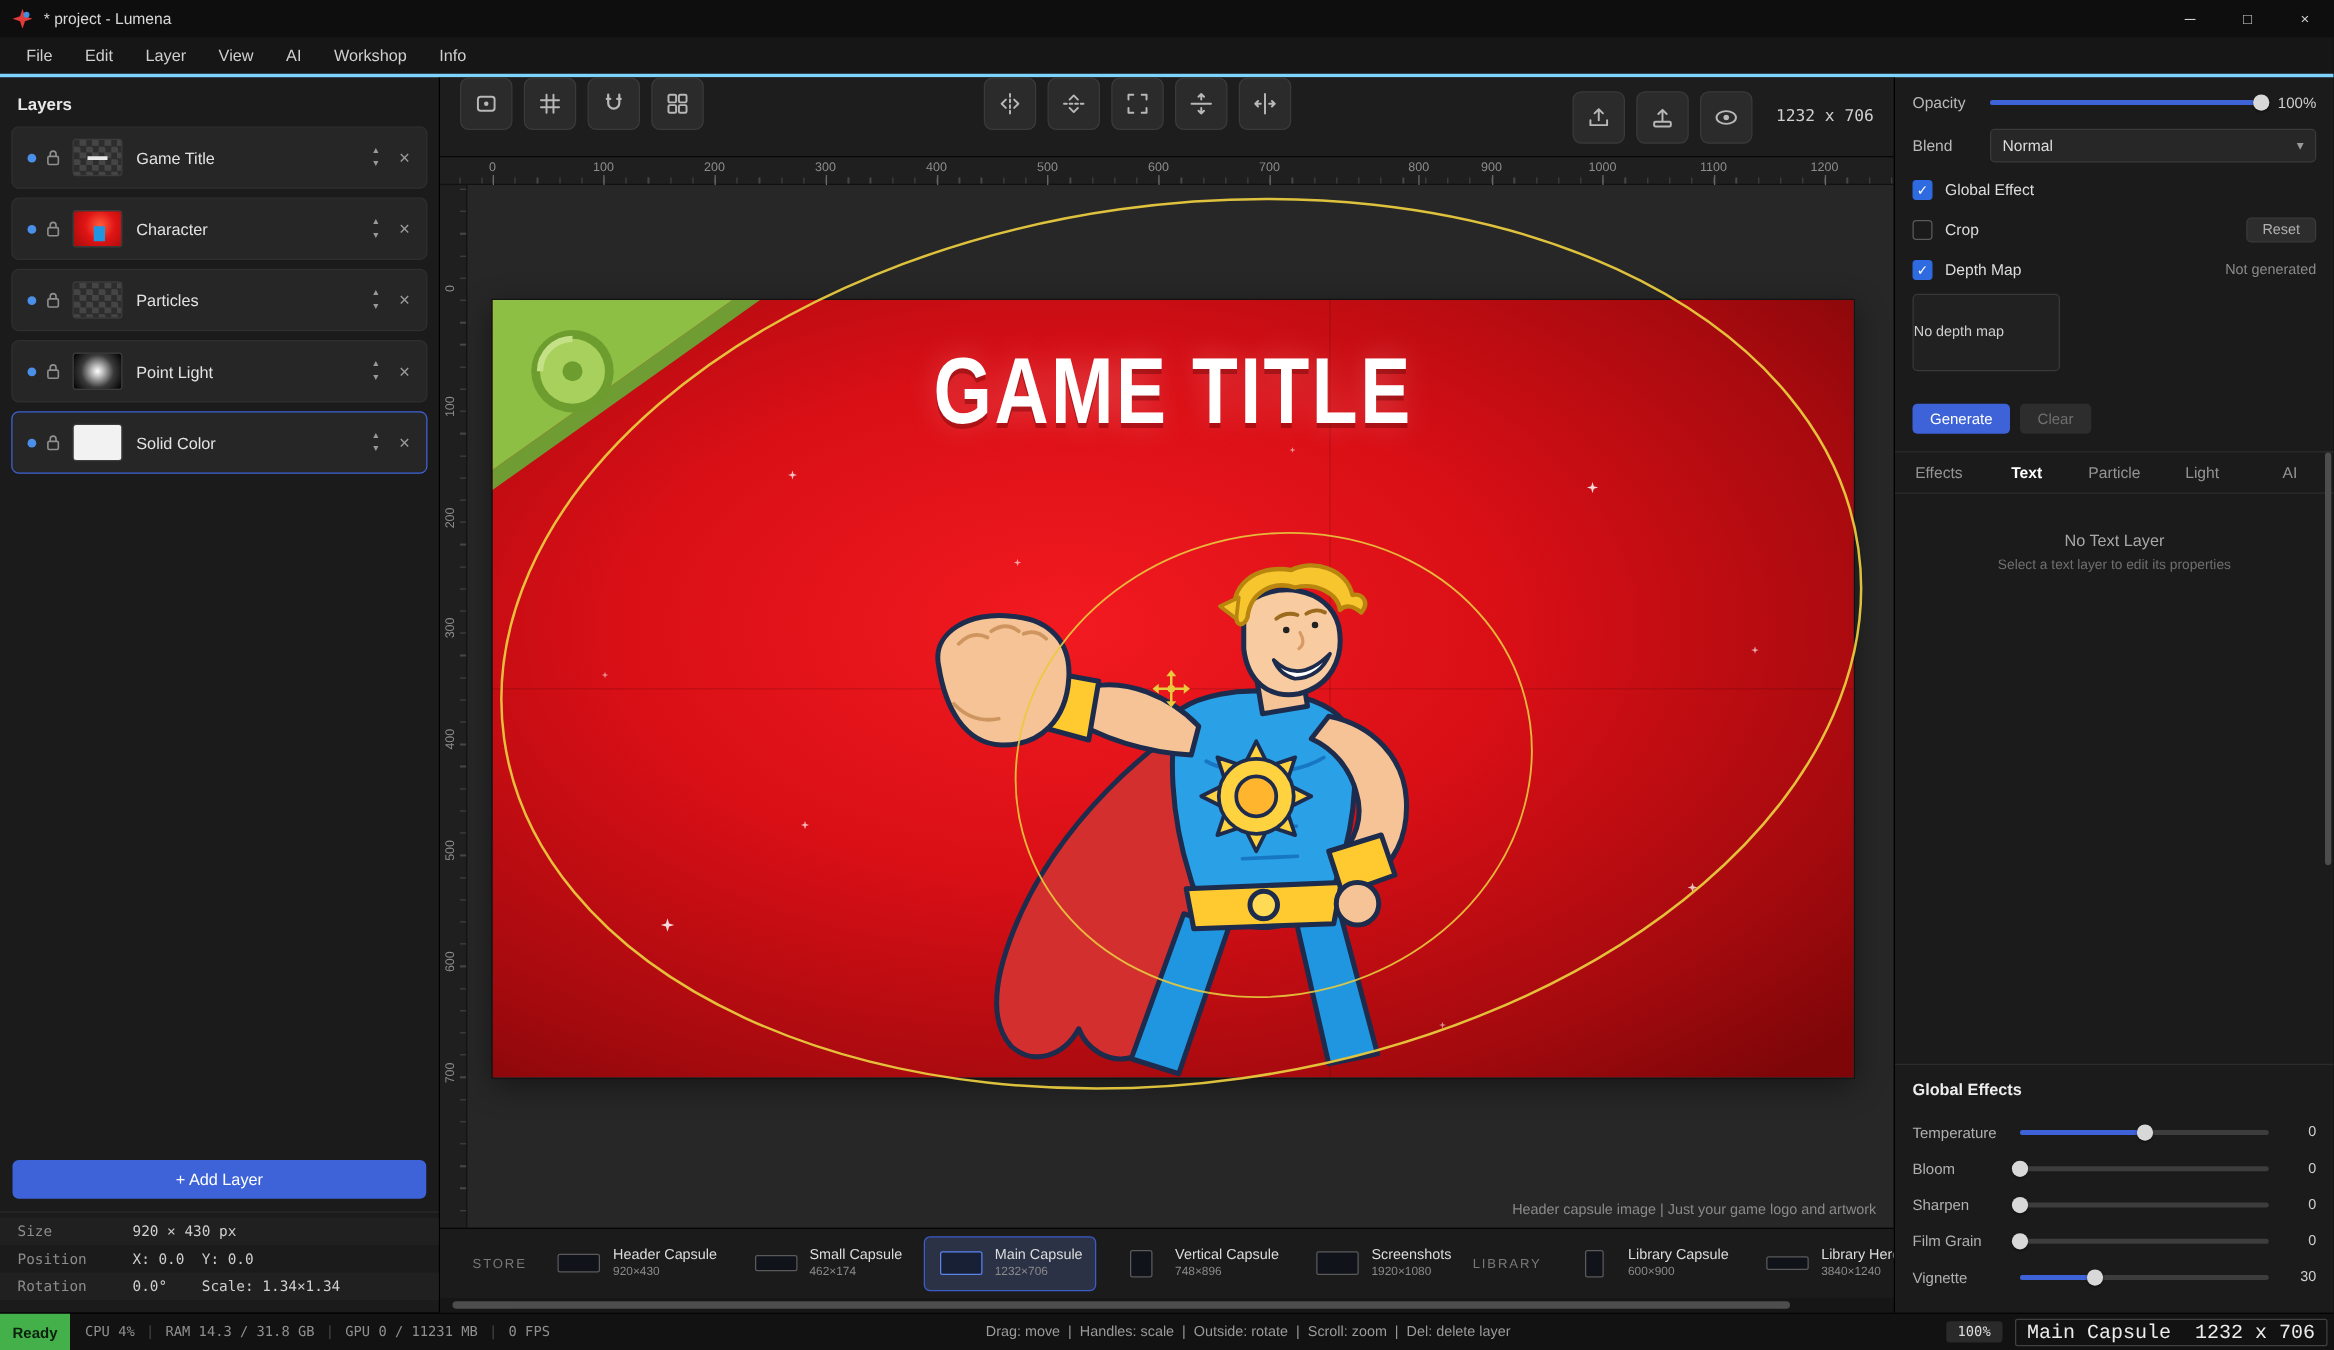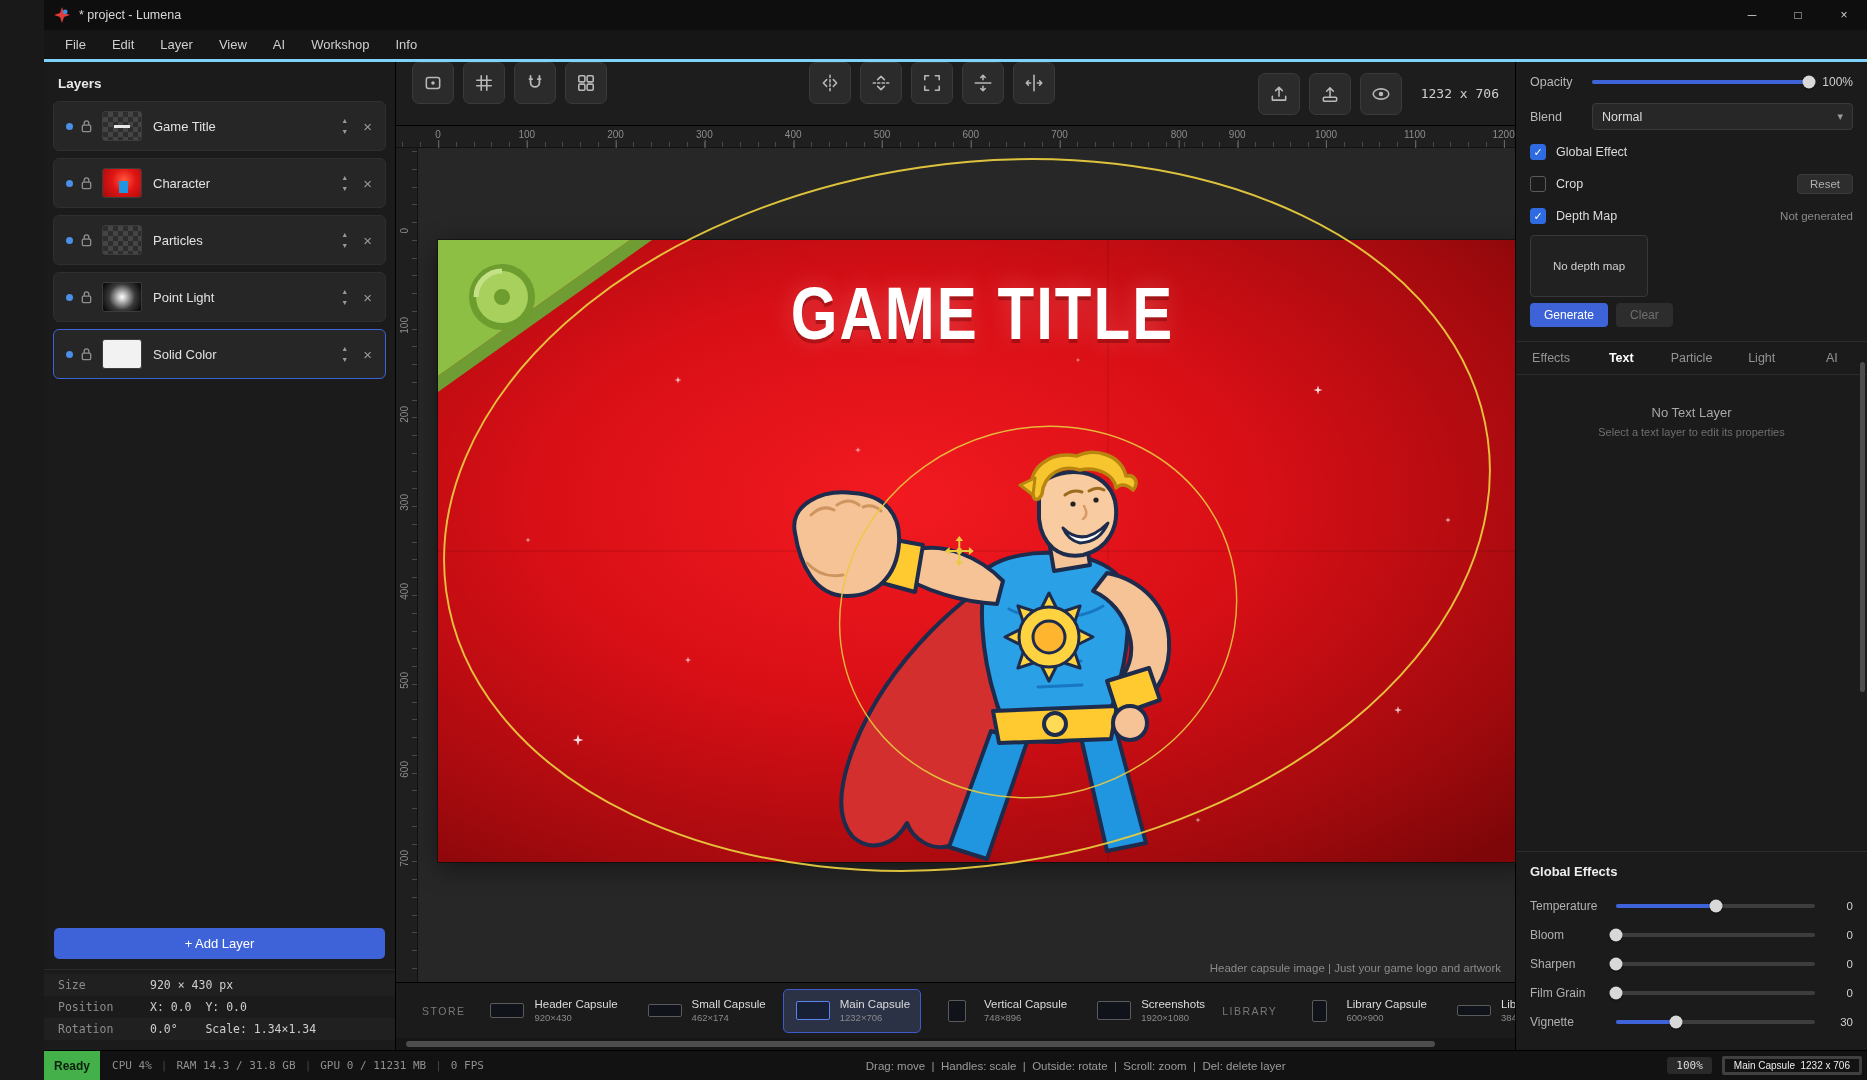--- a/index.html
+++ b/index.html
@@ -1,19 +1,19 @@
 <!DOCTYPE html>
 <html><head>
 <meta charset="utf-8">
 <style>
 *{margin:0;padding:0;box-sizing:border-box;}
 html,body{background:#0c0c0c;}
 body{font-family:"Liberation Sans",sans-serif;}
 button{background:none;border:none;color:inherit;font-family:inherit;cursor:pointer;}
-.app{width:1867px;height:1080px;display:flex;flex-direction:column;background:#191919;color:#e6e6e6;overflow:hidden;position:relative;padding-left:44px;}
+.app{width:1867px;height:1080px;display:flex;flex-direction:column;background:#191919;color:#e6e6e6;overflow:hidden;position:relative;}
 
 
 .titlebar{height:30px;background:#0e0e0e;display:flex;align-items:center;flex:0 0 auto;}
 .logo{width:16px;height:16px;margin-left:10px;display:inline-flex;}
 .win-title{font-size:12.5px;color:#d8d8d8;margin-left:9px;}
 .win-controls{margin-left:auto;display:flex;height:100%;}
 .win-btn{width:46px;height:100%;display:flex;align-items:center;justify-content:center;color:#cfcfcf;font-size:12px;}
 
 
 .menubar{height:32px;background:#161616;border-bottom:3px solid #7dd3fc;display:flex;align-items:center;padding-left:8px;flex:0 0 auto;}
@@ -94,21 +94,21 @@
 .fill{position:absolute;left:0;top:0;bottom:0;background:#3e63d8;border-radius:2px;}
 .handle{position:absolute;top:50%;width:13px;height:13px;border-radius:50%;background:#d8d8d8;transform:translate(-50%,-50%);box-shadow:0 1px 2px rgba(0,0,0,.5);}
 .pvalue{width:44px;text-align:right;font-size:12px;color:#cfcfcf;flex:0 0 auto;}
 .select{flex:1;height:27px;background:#272727;border:1px solid #3a3a3a;border-radius:4px;display:flex;align-items:center;padding:0 9px;font-size:12.5px;color:#dcdcdc;}
 .chev{margin-left:auto;color:#9a9a9a;font-size:11px;}
 .checkbox{width:16px;height:16px;border-radius:3px;border:1px solid #5a5a5a;display:flex;align-items:center;justify-content:center;font-size:11px;color:#fff;flex:0 0 auto;}
 .checkbox.checked{background:#2f6be0;border-color:#2f6be0;}
 .clabel{margin-left:10px;font-size:12.5px;color:#dcdcdc;}
 .right-note{margin-left:auto;font-size:11.5px;color:#8a8a8a;}
 .reset-btn{margin-left:auto;background:#2d2d2d;border:1px solid #3a3a3a;border-radius:4px;padding:3px 12px;font-size:11.5px;color:#b0b0b0;}
-.depth-box{width:118px;height:62px;margin:4px 14px 4px;background:#212121;border:1px solid #383838;border-radius:4px;display:flex;align-items:center;justify-content:center;font-size:11.5px;color:#cfcfcf;}
+.depth-box{width:118px;height:62px;margin:4px 14px 24px;background:#212121;border:1px solid #383838;border-radius:4px;display:flex;align-items:center;font-size:11.5px;color:#cfcfcf;}
 .btn-row{display:flex;margin:2px 14px 8px;}
 .btn{border-radius:4px;font-size:12px;padding:5px 14px;margin-right:8px;}
 .btn.primary{background:#3e63d8;color:#fff;}
 .btn.disabled{background:#2d2d2d;color:#6f6f6f;}
 .tabs{display:flex;border-top:1px solid #2c2c2c;border-bottom:1px solid #2c2c2c;margin-top:6px;}
 .tab{flex:1;text-align:center;padding:9px 0;font-size:12.5px;color:#949494;}
 .tab.active{color:#fff;font-weight:bold;}
 .empty-state{flex:1;text-align:center;padding-top:30px;}
 .es-title{font-size:13px;color:#a8a8a8;}
 .es-sub{font-size:11px;color:#6f6f6f;margin-top:6px;}
@@ -119,21 +119,21 @@
 .svalue{width:38px;text-align:right;font-size:11.5px;color:#cfcfcf;flex:0 0 auto;}
 .panel-scrollbar{position:absolute;right:2px;top:300px;width:5px;height:330px;background:#4d4d4d;border-radius:3px;}
 
 
 .statusbar{height:30px;background:#121212;border-top:1px solid #000;display:flex;align-items:center;font-size:11.5px;flex:0 0 auto;}
 .ready-chip{background:#43b04a;color:#0d1f0e;font-weight:bold;padding:0 10px;height:100%;display:flex;align-items:center;font-size:12px;flex:0 0 auto;}
 .stats{display:flex;align-items:center;margin-left:12px;color:#8f8f8f;font-family:"DejaVu Sans Mono",monospace;font-size:11px;}
 .stats .sep{color:#474747;margin:0 9px;}
 .hints{margin:0 auto;color:#9a9a9a;white-space:pre;}
 .zoom-chip{background:#2a2a2a;border-radius:3px;padding:2px 9px;color:#dcdcdc;font-family:"DejaVu Sans Mono",monospace;font-size:11px;margin-right:10px;flex:0 0 auto;}
-.capsule-chip{border:3px solid #404040;border-radius:2px;padding:1px 9px;color:#ececec;font-family:Liberation Sans, sans-serif;font-size:10px;margin-right:5px;white-space:pre;flex:0 0 auto;}
+.capsule-chip{border:1px solid #404040;border-radius:2px;padding:1px 9px;color:#ececec;font-family:Liberation Mono, monospace;font-size:16px;margin-right:5px;white-space:pre;flex:0 0 auto;}
 .icon-svg{display:block;}
 </style>
 </head>
 <body>
 
 <div class="app">
 
   <div class="titlebar">
     <span class="logo">
       <svg class="icon-svg" width="16" height="16" viewBox="0 0 16 16">

